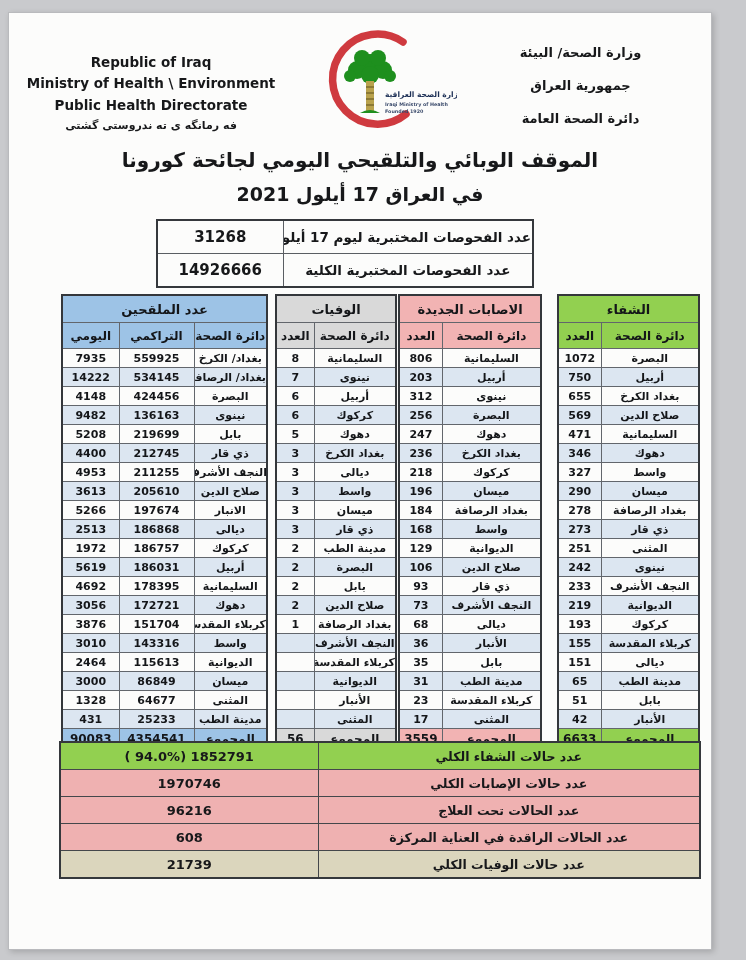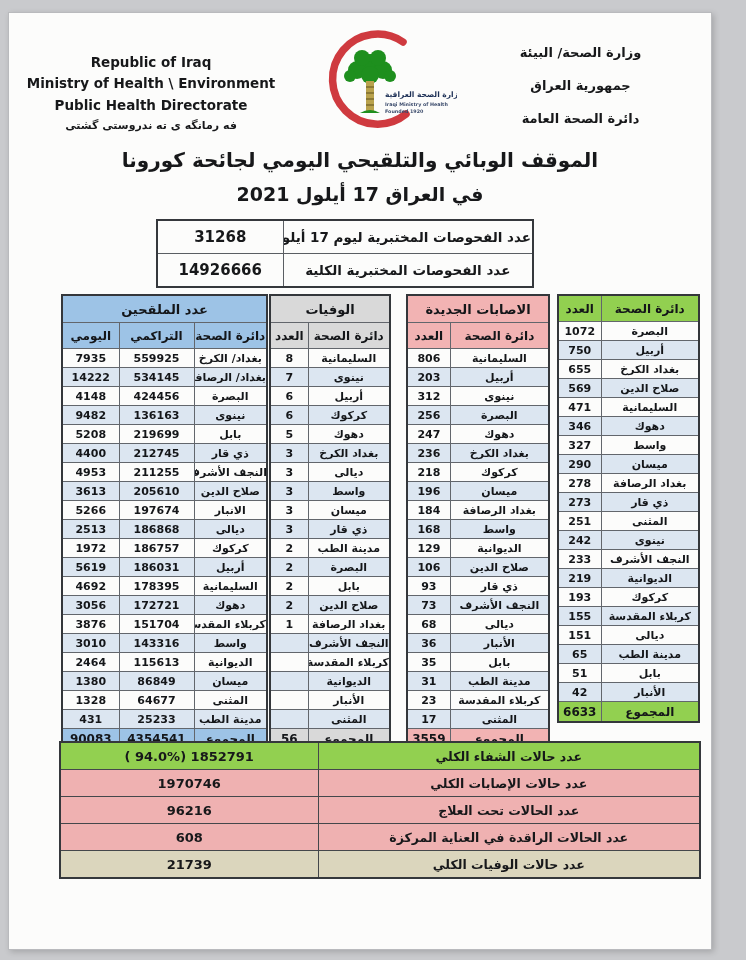--- a/index.html
+++ b/index.html
@@ -28,22 +28,22 @@
   
   table{border-collapse:collapse;table-layout:fixed;}
   .tests{position:absolute;left:147px;top:206px;width:376px;border:2px solid #35383c;}
   .tests td{border:1px solid #5a5e63;height:30px;text-align:center;overflow:hidden;white-space:nowrap;}
   .tests .t-label{font-size:13.5px;}
   .tests .t-value{font-size:15px;direction:ltr;}
   
   .tables-row{position:absolute;top:281px;left:0;right:0;height:440px;}
   .gov-wrap{position:absolute;top:0;}
   .gov-wrap.w0{left:52px;width:205px;}
-  .gov-wrap.w1{left:260px;width:120px;}
-  .gov-wrap.w2{left:397px;width:144px;}
+  .gov-wrap.w1{left:266px;width:120px;}
+  .gov-wrap.w2{left:389px;width:144px;}
   .gov-wrap.w3{left:548px;width:141px;}
   .gov-table{width:100%;border:2px solid #34373b;font-weight:700;color:#141619;}
   .gov-table td{border:1px solid #62666c;text-align:center;padding:0;overflow:hidden;white-space:nowrap;}
   .gov-table .tt{height:26px;font-size:13px;}
   .gov-table .ch{height:25px;font-size:12px;}
   .gov-table tbody td{height:18px;font-size:11px;}
   .gov-table tbody tr:nth-child(even){background:#dce6f1;}
   .gov-table tfoot td{height:19px;font-size:12px;}
   .gov-table .num{direction:ltr;}
   
@@ -214,21 +214,21 @@
               <td class="num">3010</td>
             </tr>
             <tr>
               <td class="nm">الديوانية</td>
               <td class="num">115613</td>
               <td class="num">2464</td>
             </tr>
             <tr>
               <td class="nm">ميسان</td>
               <td class="num">86849</td>
-              <td class="num">1380</td>
+              <td class="num">3000</td>
             </tr>
             <tr>
               <td class="nm">المثنى</td>
               <td class="num">64677</td>
               <td class="num">1328</td>
             </tr>
             <tr>
               <td class="nm">مدينة الطب</td>
               <td class="num">25233</td>
               <td class="num">431</td>
@@ -454,20 +454,23 @@
         </table>
       </div>
     <div class="gov-wrap w3">
         <table class="gov-table" dir="rtl">
           <colgroup>
             <col style="width: 98px;">
             <col style="width: 43px;">
           </colgroup>
           <thead>
             <tr>
+              <td colspan="2" class="tt" style="background: rgb(146, 208, 80);">الشفاء</td>
+            </tr>
+            <tr>
               <td class="ch" style="background: rgb(146, 208, 80);">دائرة الصحة</td>
               <td class="ch" style="background: rgb(146, 208, 80);">العدد</td>
             </tr>
           </thead>
           <tbody>
             <tr>
               <td class="nm">البصرة</td>
               <td class="num">1072</td>
             </tr>
             <tr>

